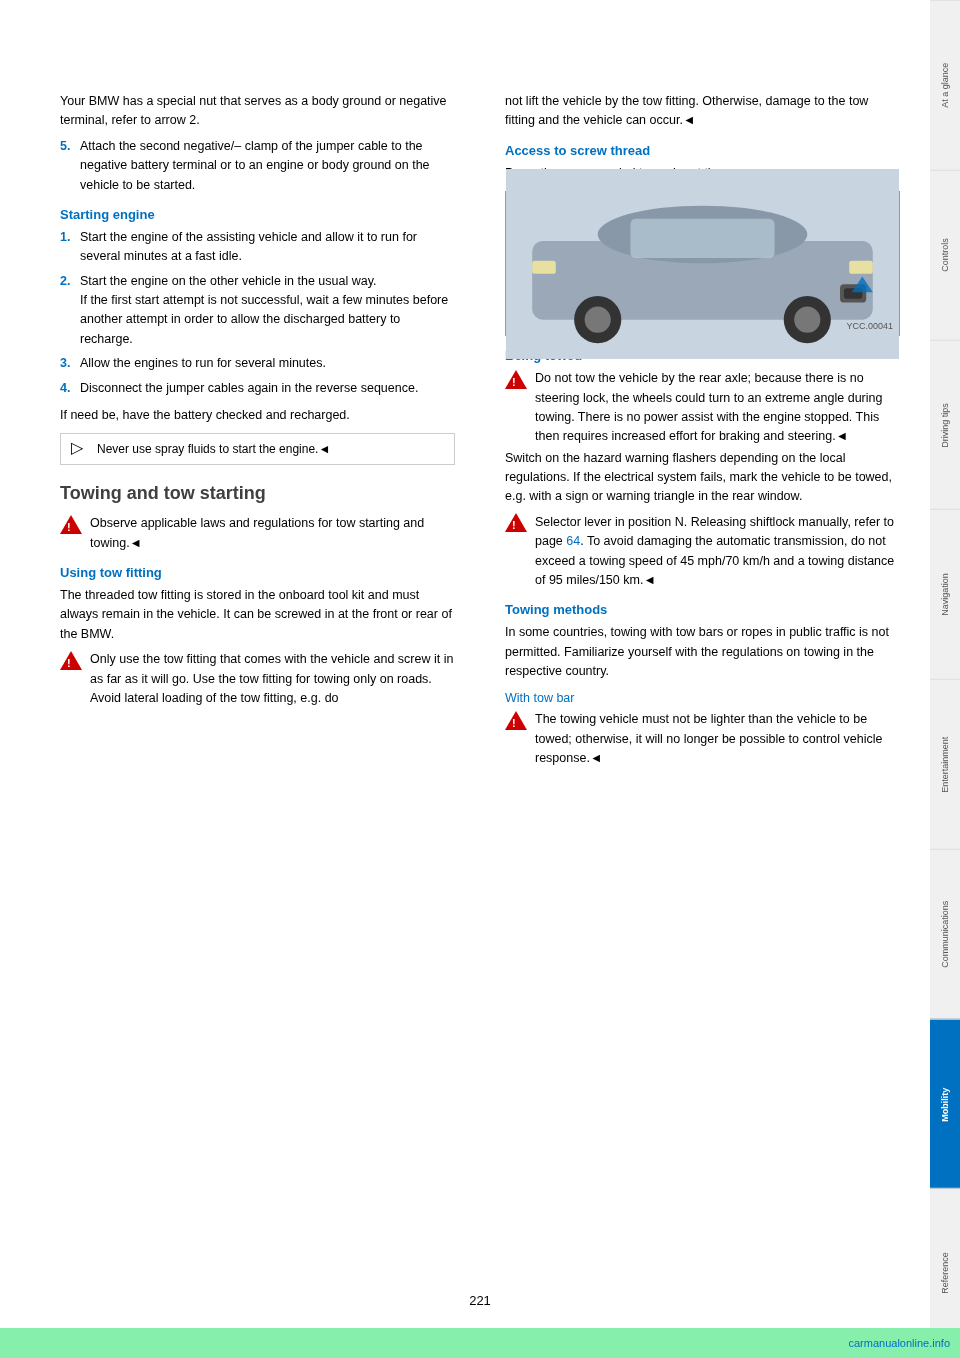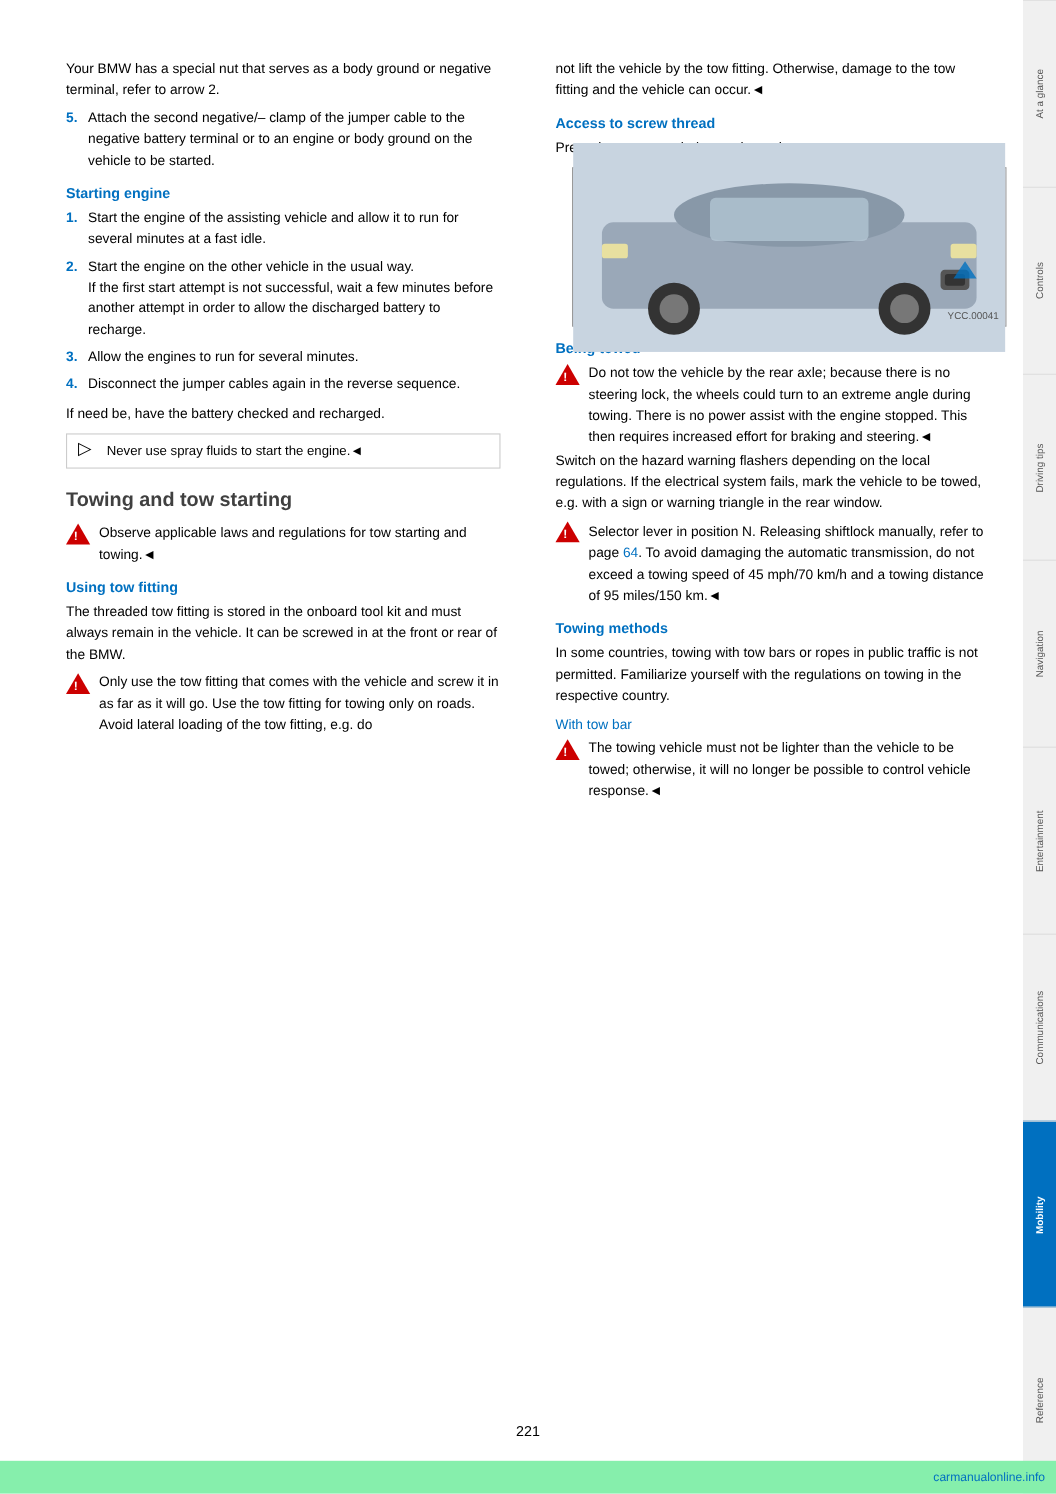--- a/index.html
+++ b/index.html
@@ -12,21 +12,21 @@
       min-height: 1358px;
       position: relative;
     }
     .page-container {
       display: flex;
       width: 960px;
       min-height: 1358px;
     }
     .main-content {
       flex: 1;
-      padding: 53px 30px 60px 60px;
+      padding: 92px 30px 60px 60px;
       display: flex;
       flex-direction: column;
     }
     .two-col {
       display: flex;
       gap: 30px;
     }
     .col-left {
       flex: 1;
       padding-right: 10px;
@@ -173,21 +173,21 @@
       color: #0070c0;
     }
     .towing-img {
       width: 100%;
       height: 145px;
       background: linear-gradient(180deg, #d0d8e4 0%, #c0c8d8 40%, #b0b8c8 100%);
       border: 1px solid #999;
       display: flex;
       align-items: center;
       justify-content: center;
-      margin: 8px 15px;
+      margin: 8px 0;
       position: relative;
     }
     .img-caption {
       position: absolute;
       bottom: 4px;
       right: 6px;
       font-size: 9px;
       color: #555;
     }
   </style>

